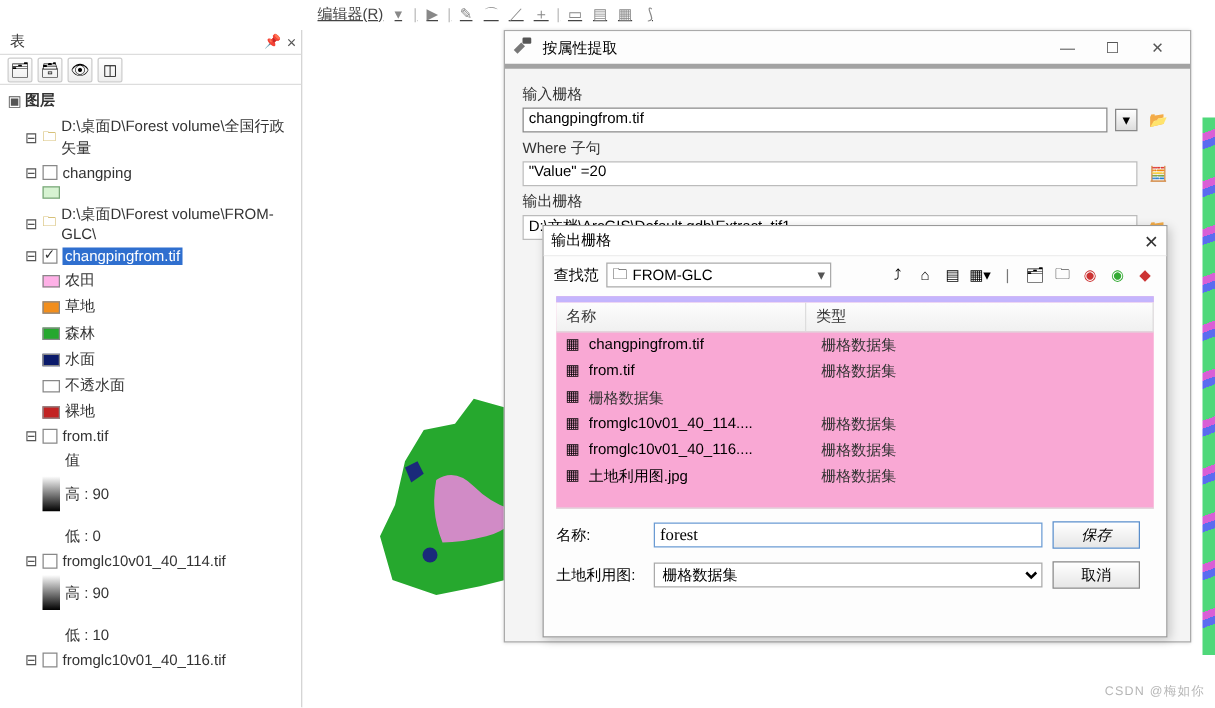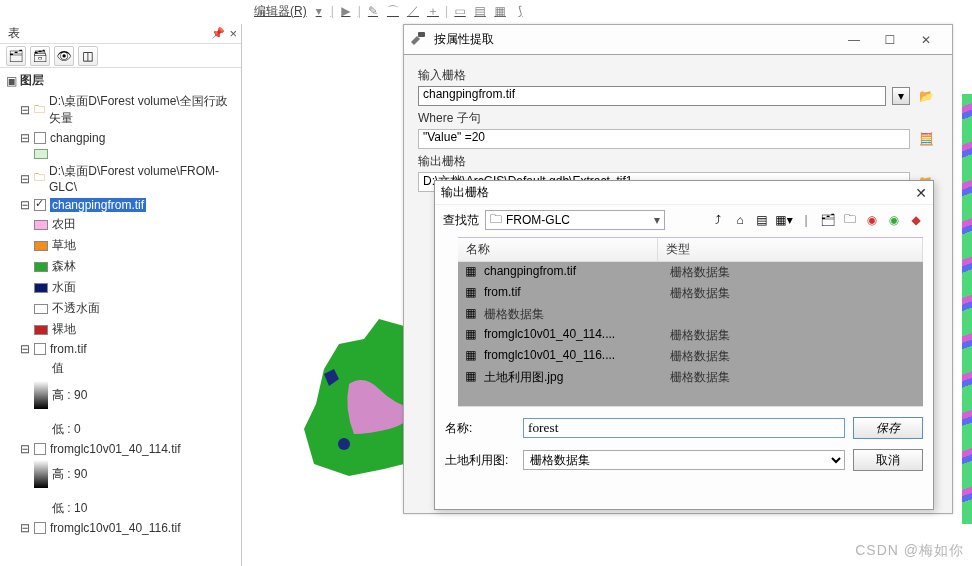--- a/index.html
+++ b/index.html
@@ -21,56 +21,56 @@
 .tree-sec.indent2 { padding-left:30px;}
 .gold { color:#b48a00; font-size:11px;}
 .seltext { background:#2f6fcf; color:#fff; padding:0 2px;}
 .chk { width:12px; height:12px; border:1px solid #888; background:#fff; display:inline-block; position:relative;}
 .chk.checked::after { content:"✓"; position:absolute; top:-3px; left:0; font-size:11px; color:#333;}
 .swatch { width:14px; height:10px; border:1px solid #888; display:inline-block;}
 .ramp { width:14px; height:28px; display:inline-block; background:linear-gradient(#fff,#000);}
 .map-area { position:absolute; left:242px; top:24px; right:0; bottom:0; background:#fff;}
 .map-splotch { position:absolute; left:52px; top:290px; width:170px; height:170px;}
 .dialog { position:absolute; left:403px; top:24px; width:550px; height:490px; border:1px solid #aaa; background:#f4f4f4; box-shadow:0 0 3px rgba(0,0,0,0.15);}
-.dialog .titlebar { height:30px; display:flex; align-items:center; padding:0 8px 0 4px; background:#fdfdfd; border-bottom:1px solid #a3a3a3;}
+.dialog .titlebar { height:30px; display:flex; align-items:center; padding:0 8px 0 4px; background:#fdfdfd; border-bottom:4px solid #a3a3a3;}
 .dialog .titlebar .hammer { width:20px; height:20px; margin-right:6px;}
 .dialog .titlebar .title { flex:1;}
 .winbtn { width:36px; height:24px; display:inline-flex; align-items:center; justify-content:center; color:#555;}
 .dlg-body { padding:8px 14px 8px 14px;}
 .row-label { color:#333; margin-top:4px;}
 .row { display:flex; align-items:center; gap:6px; margin-top:2px;}
 .dlg-input { flex:1; border:1px solid #888; background:#fff; height:20px; padding:0 4px; font-family:monospace; font-size:12px;}
 .dlg-input.lightborder { border-color:#bbb;}
 .combo-btn { width:18px; height:18px; border:1px solid #888; background:linear-gradient(#fff,#ddd); display:inline-flex; align-items:center; justify-content:center;}
 .folder-btn { width:22px; height:20px; display:inline-flex; align-items:center; justify-content:center;}
 .save-dialog { position:absolute; left:30px; top:155px; width:500px; height:330px; border:1px solid #999; background:#fdfdfd; box-shadow:2px 2px 8px rgba(0,0,0,0.2);}
 .save-dialog .titlebar2 { height:24px; display:flex; align-items:center; padding:0 6px; font-size:12px; background:#fff; border-bottom:1px solid #eee;}
 .save-dialog .closex { margin-left:auto; color:#333; font-size:14px;}
 .save-dialog .toolbar2 { height:30px; display:flex; align-items:center; padding:0 8px; gap:6px;}
 .combo { flex:0 0 180px; height:20px; border:1px solid #aaa; display:flex; align-items:center; padding:0 4px; background:#fff;}
 .combo .arr { margin-left:auto; color:#555;}
 .tbicons { display:flex; gap:4px; margin-left:auto;}
 .tbico { width:18px; height:18px; display:inline-flex; align-items:center; justify-content:center; font-size:12px;}
-.filelist { border-top:1px solid #c4b5fd; border-bottom:1px solid #ddd; margin:2px 10px 0 23px; height:170px; background:#a3a3a3;}
+.filelist { border-top:5px solid #c4b5fd; border-bottom:1px solid #ddd; margin:2px 10px 0 10px; height:170px; background:#f9a8d4;}
 .fl-header { display:flex; border-bottom:1px solid #ddd; background:linear-gradient(#fdfdfd,#f0f0f0);}
 .fl-col { padding:3px 8px; border-right:1px solid #ddd; color:#333;}
 .fl-col.name { width:200px;}
 .fl-col.type { flex:1;}
 .fl-row { display:flex; padding:2px 0;}
 .fl-row .ic { width:18px; height:14px; margin:0 4px; display:inline-flex; align-items:center; justify-content:center;}
 .fl-row .nm { width:186px;}
 .fl-row .tp { color:#333;}
-.bottom-row { display:flex; align-items:center; margin:10px 10px 0 10px; gap:8px;}
+.bottom-row { display:flex; align-items:center; margin:10px 21px 0 10px; gap:8px;}
 .bottom-row .lbl { width:70px;}
 .bottom-row input.text { flex:1; height:20px; border:1px solid #6b9bd3; padding:0 4px; font-family:Tahoma;}
 .bottom-row select { flex:1; height:20px; border:1px solid #aaa; background:#fff; font-size:12px; padding:0 2px;}
 .btn { width:70px; height:22px; border:1px solid #888; background:linear-gradient(#fff,#e6e6e6); display:inline-flex; align-items:center; justify-content:center;}
 .btn.primary { border-color:#5a8ecb;font-style:italic;}
 .right-strip { position:absolute; right:0; top:94px; width:10px; height:430px; background:repeating-linear-gradient(160deg,#4fd87a 0 12px,#d95fd6 12px 18px,#5b6cf0 18px 24px,#4fd87a 24px 36px);}
-.watermark { position:absolute; right:8px; bottom:6px; color:rgba(120,120,120,0.55); font-size:14px; letter-spacing:1px;}
+.watermark { position:absolute; right:8px; bottom:6px; color:rgba(120,120,120,0.55); font-size:10px; letter-spacing:1px;}
 svg { display:block;}
 </style>
 </head>
 <body>
 
 <div class="top-toolbar">
   <span>编辑器(R)</span>
   <span class="ico">▾</span>
   <span class="sep">|</span>
   <span class="ico">▶</span>

